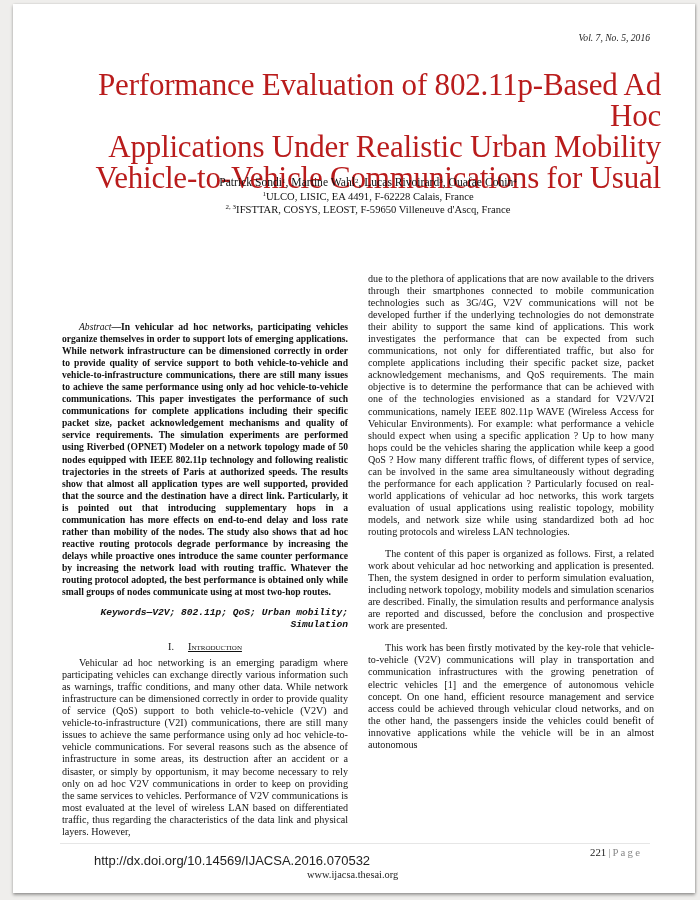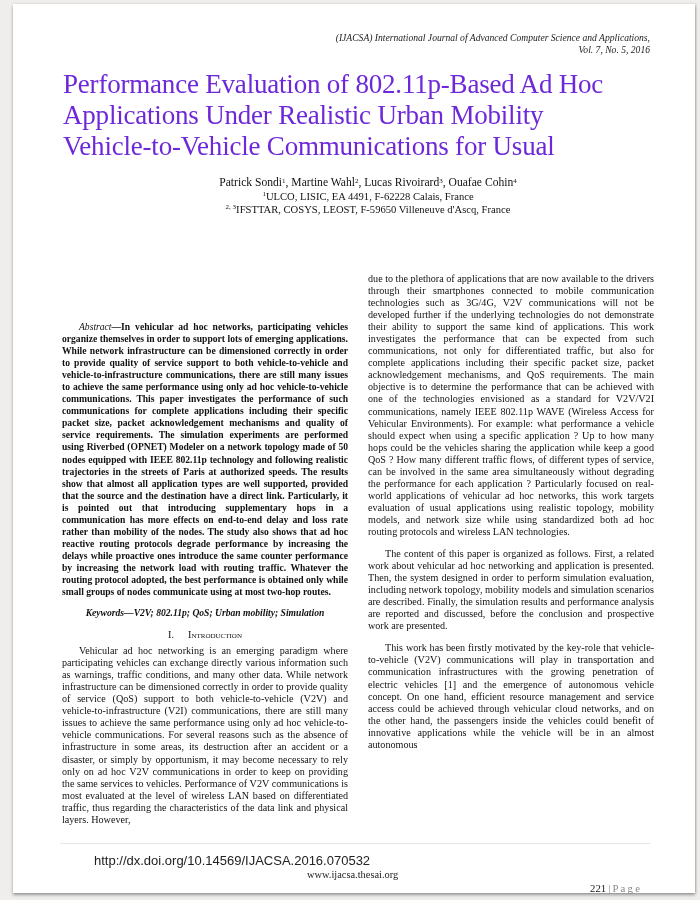--- a/index.html
+++ b/index.html
@@ -15,67 +15,66 @@
     background:#fff;
     box-shadow: 0 2px 3px rgba(0,0,0,0.35), 1px 0 2px rgba(0,0,0,0.15);
   }
   .journal-header {
     position:absolute; right:45px; top:28px; width:420px;
     text-align:right; font-style:italic; font-size:9.6px; line-height:11.5px;
     color:#222;
   }
   .title {
     position:absolute; left:50px; top:65px; width:598px;
-    text-align:left; font-size:27px; line-height:31px; color:#6d28d9;
+    text-align:right; font-size:31px; line-height:31px; color:#b91c1c;
     letter-spacing:-0.2px;
   }
   .authors {
     position:absolute; left:100px; top:172px; width:510px; text-align:center;
     font-size:11.2px; line-height:14px;
   }
   .authors .names { font-size:11.6px; margin-bottom:0px; }
   .authors sup { font-size:7px; vertical-align:top; position:relative; top:-2px; }
   .affil { font-size:10.6px; line-height:13px; }
   .col {
     position:absolute; width:286px; font-size:10.15px; line-height:12.05px;
     text-align:justify;
   }
   .col-left { left:62px; top:273px; }
   .col-right { left:368px; top:273px; }
   .abstract { font-weight:bold; font-size:9.6px; line-height:12.05px; text-indent:17px; margin:0; }
   .abstract em { font-style:italic; font-weight:normal; }
-  .keywords { font-weight:bold; font-style:italic; font-size:9.6px; text-align:center; margin:9px 0 0 0; line-height:12px; }
+  .keywords { font-weight:bold; font-style:italic; font-size:9.6px; text-align:right; margin:9px 0 0 0; line-height:12px;font-family:Liberation Mono, monospace; }
   .section-heading { text-align:center; font-size:10.2px; margin:10px 0 4px 0; line-height:12px; }
   .section-heading .num { margin-right:14px; }
-  .section-heading .sc { font-variant:small-caps; }
+  .section-heading .sc { font-variant:small-caps;text-decoration:underline; }
   p.body { margin:0; text-indent:17px; }
   p.body + p.body { margin-top:10px; }
   .footer-line {
     position:absolute; left:60px; top:843px; width:590px; height:1px; background:#e6e6e6;
   }
   .doi {
     position:absolute; left:94px; top:853px; font-family:"Liberation Sans", sans-serif;
     font-size:13px; color:#222;
   }
   .site {
     position:absolute; left:307px; top:857px; font-size:10.4px; color:#222;
   }
   .pagenum {
-    position:absolute; left:590px; top:846px; font-size:10.8px; color:#222;margin-top:36px;
+    position:absolute; left:590px; top:846px; font-size:10.8px; color:#222;
   }
   .pagenum .sep { color:#888; margin:0 2px; }
   .pagenum .pg { color:#888; letter-spacing:2.2px; }
 </style>
 </head>
 <body>
 
 <div class="page">
 
   <div class="journal-header">
-    <div>(IJACSA) International Journal of Advanced Computer Science and Applications,</div>
     <div>Vol. 7, No. 5, 2016</div>
   </div>
 
   <div class="title">
     <div>Performance Evaluation of 802.11p-Based Ad Hoc</div>
     <div>Applications Under Realistic Urban Mobility</div>
     <div>Vehicle-to-Vehicle Communications for Usual</div>
   </div>
 
   <div class="authors">

